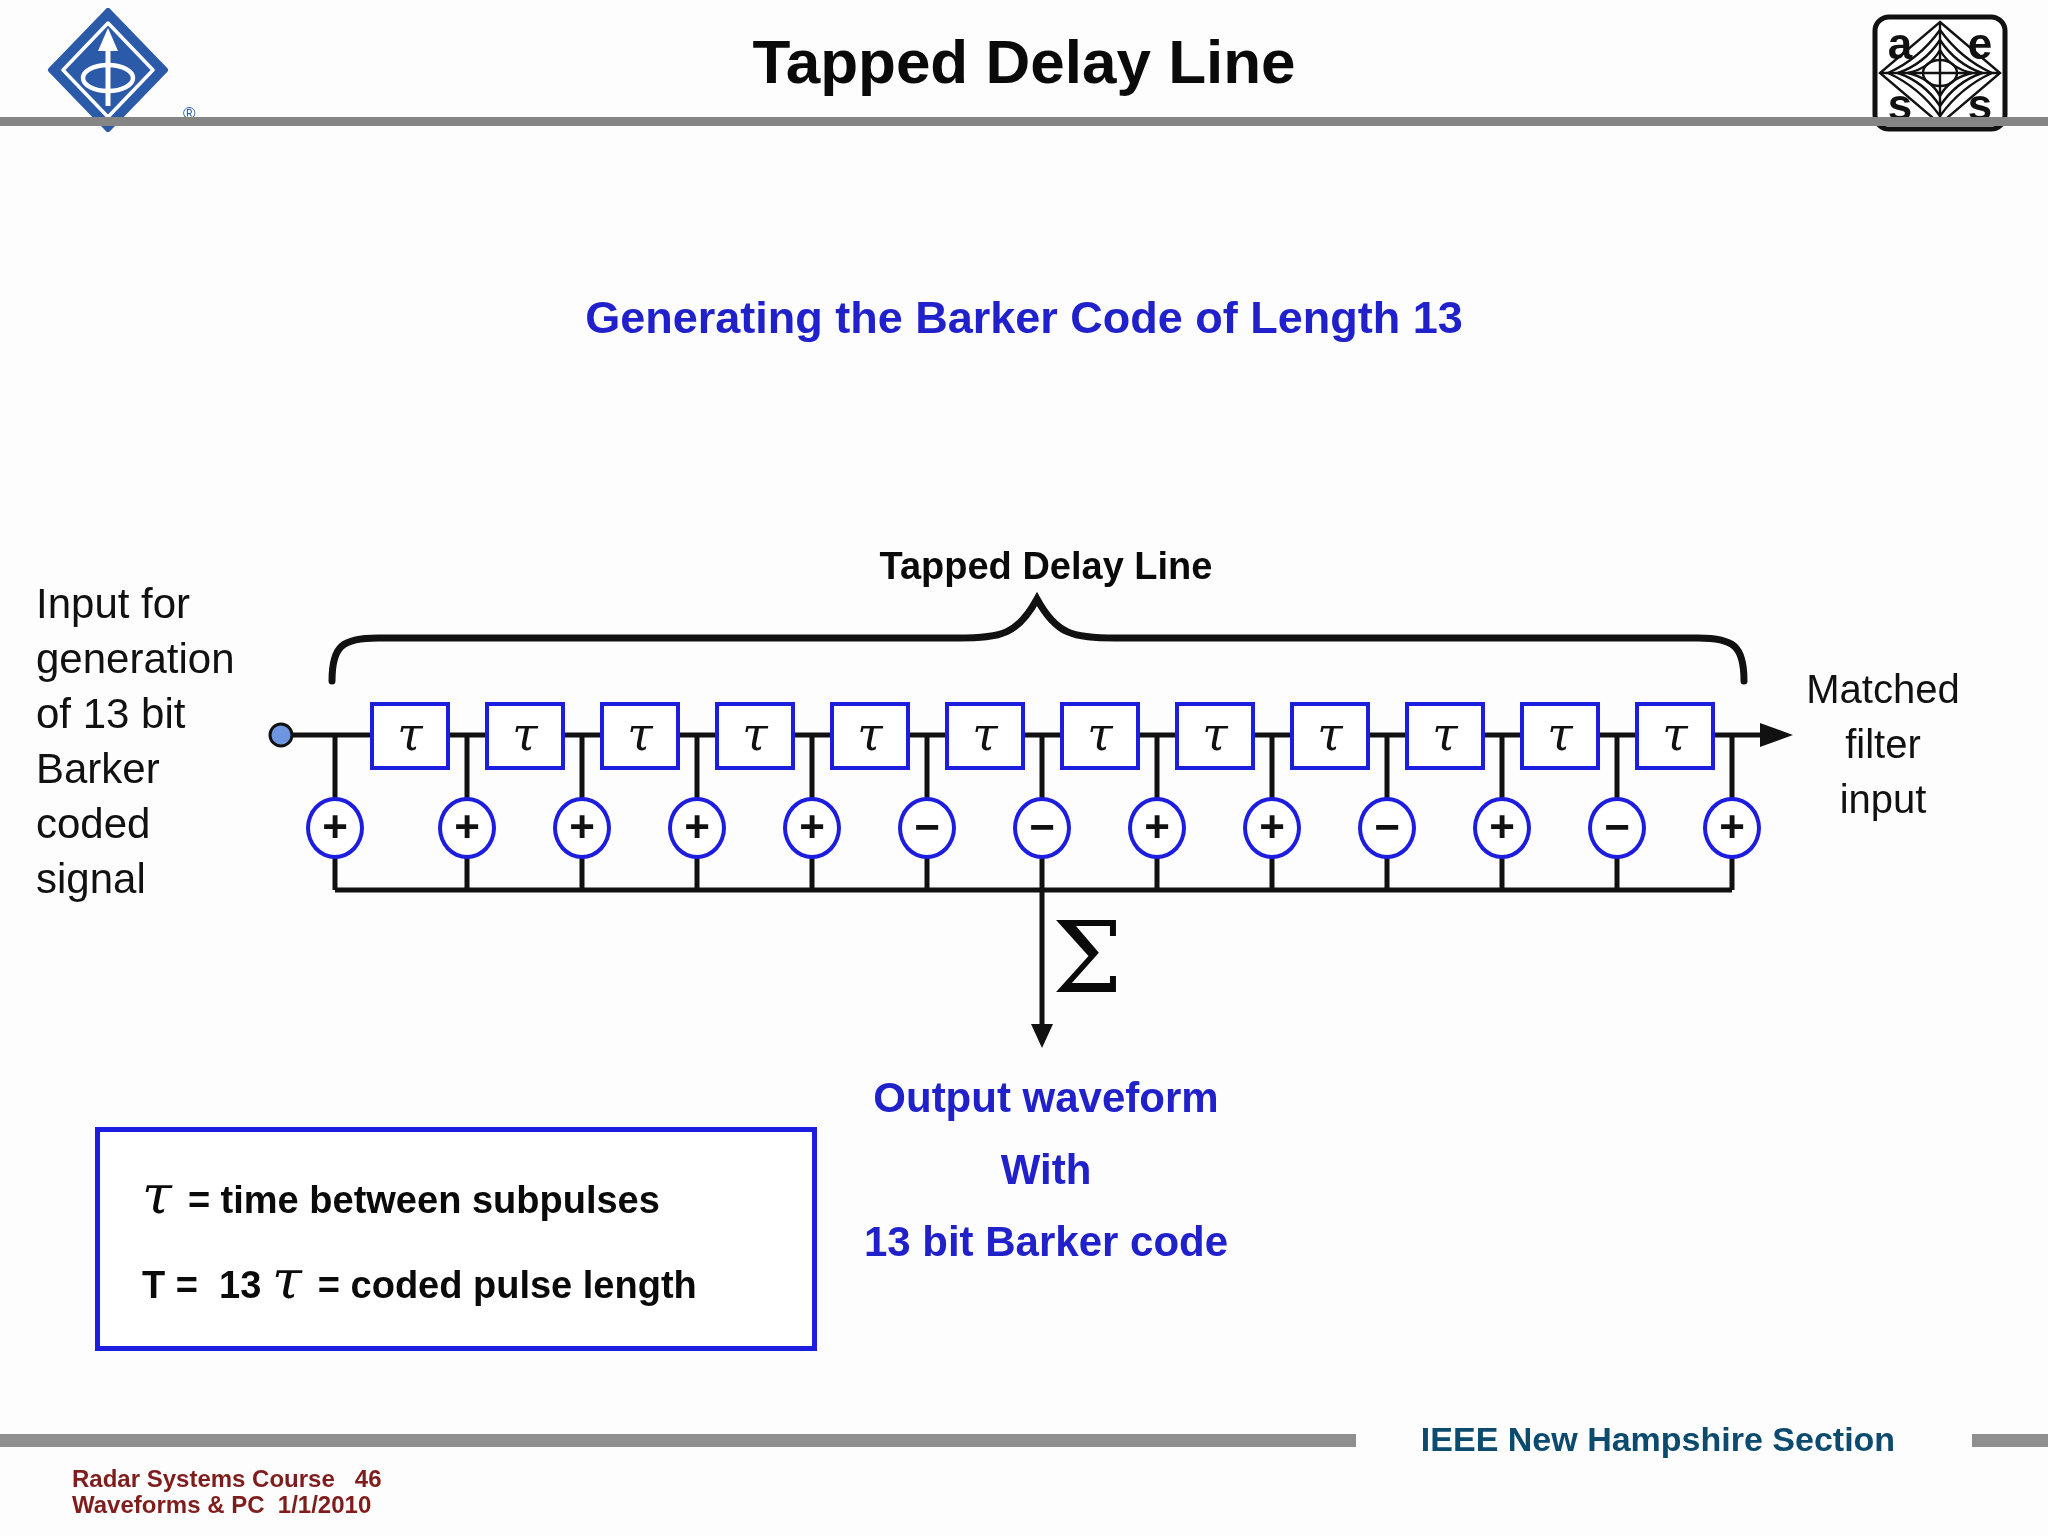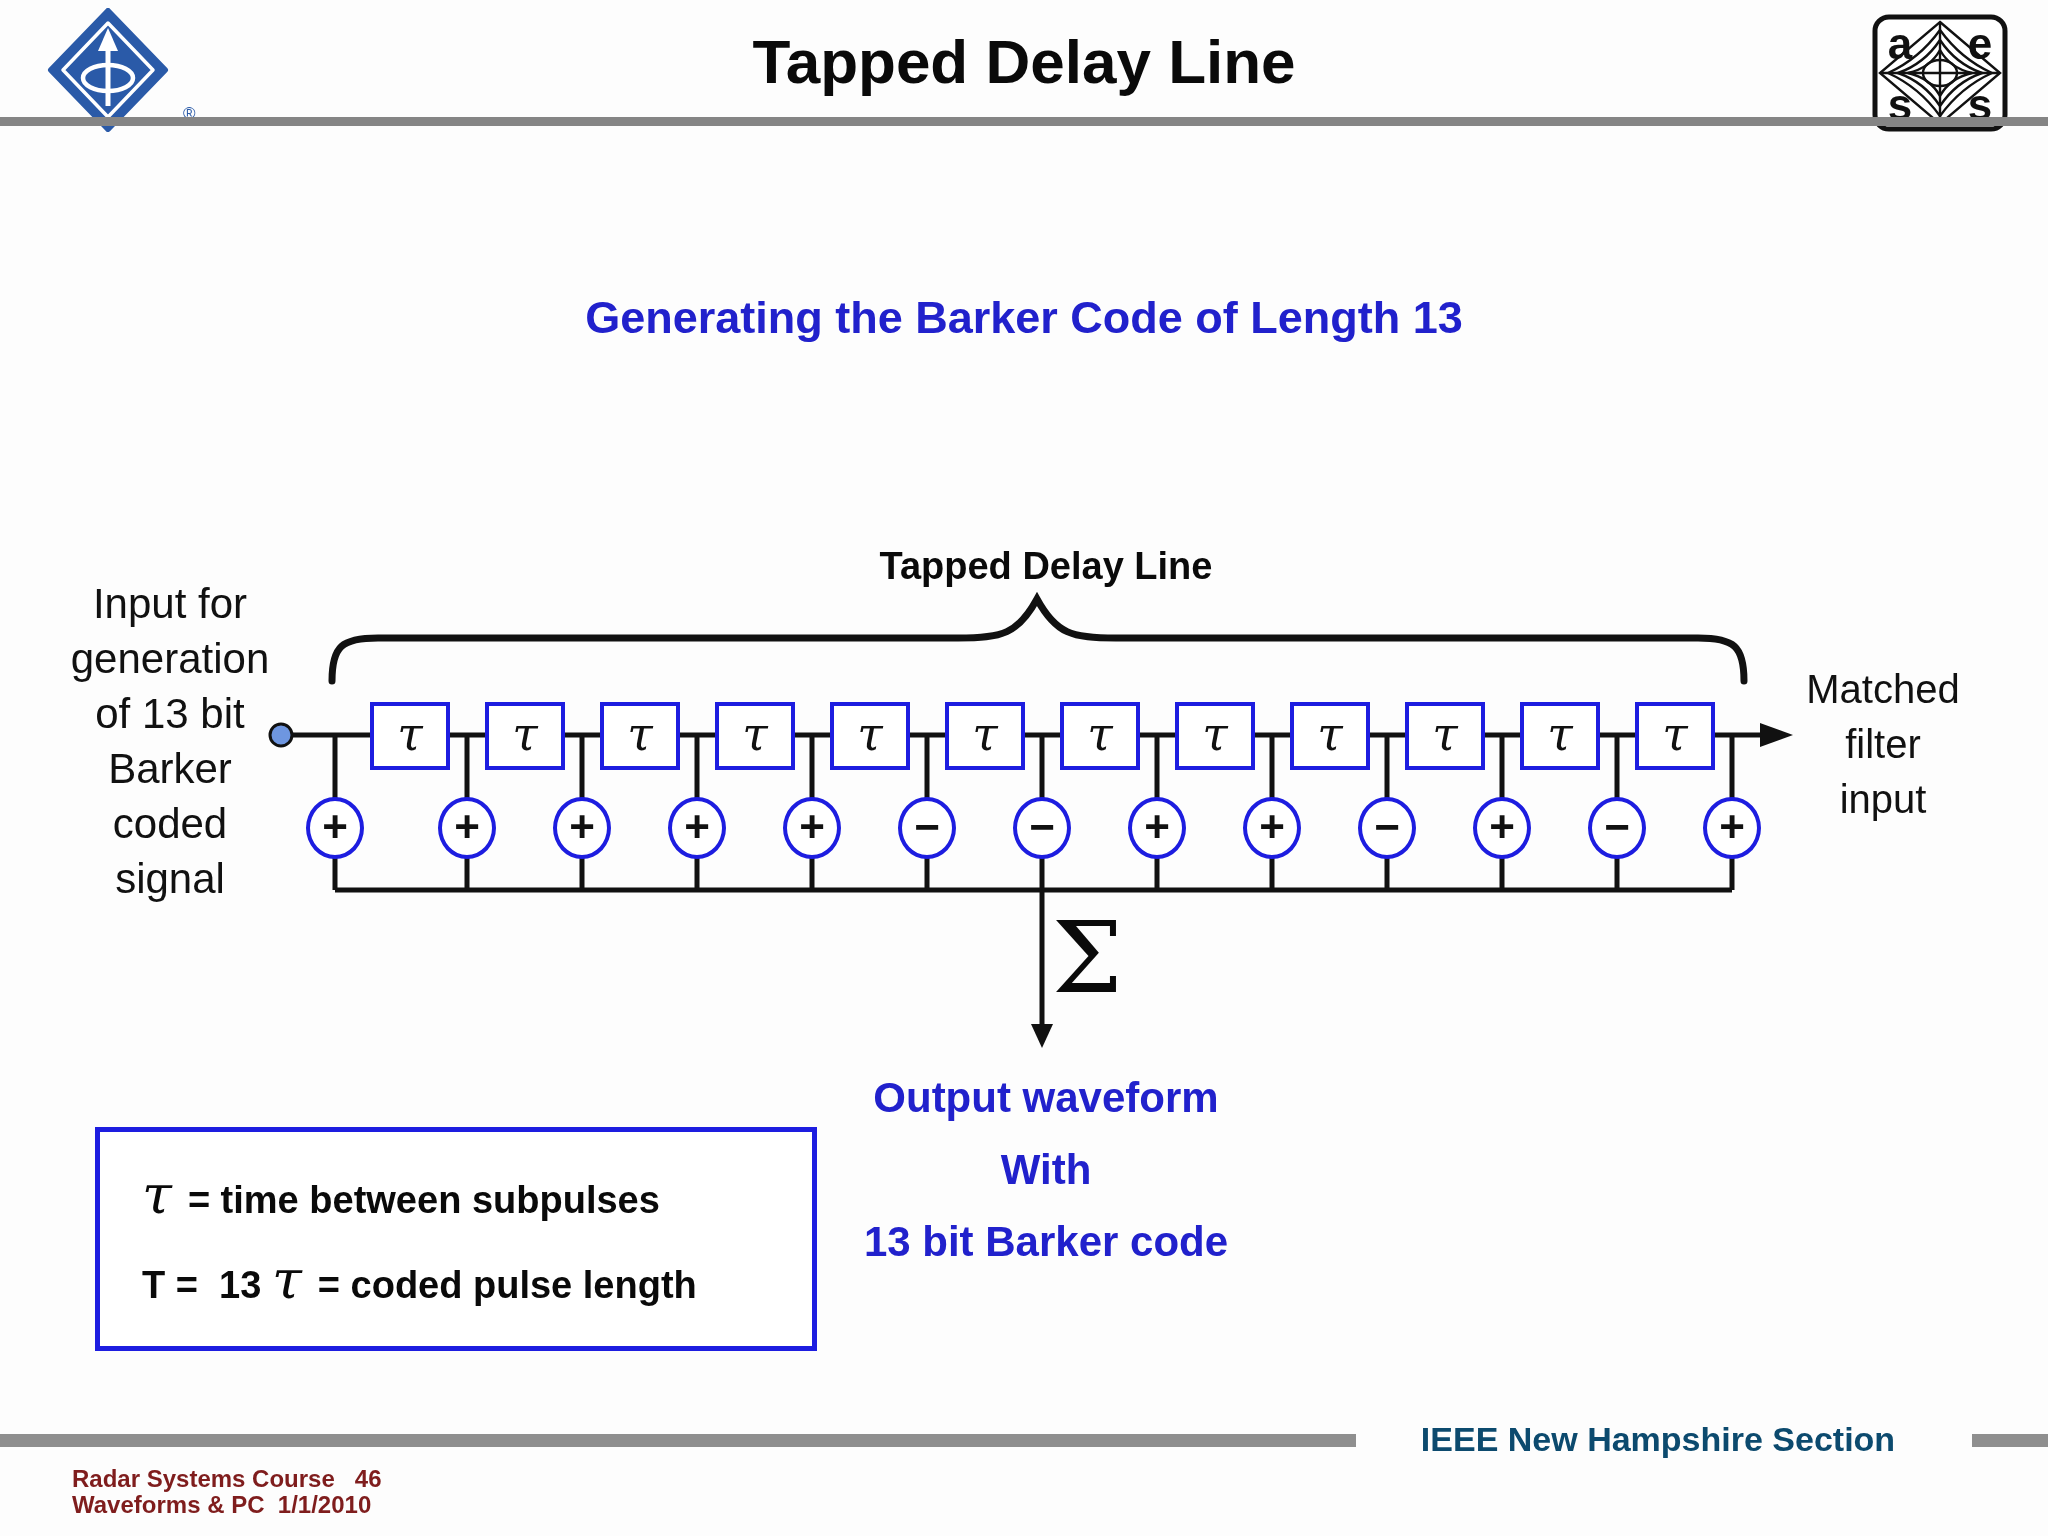--- a/index.html
+++ b/index.html
@@ -7,21 +7,21 @@
          font-family:"Liberation Sans",sans-serif;color:#111;}
   .abs{position:absolute;}
   :root{--blue:#1d1de0;--txtblue:#2121cc;--gray:#8f8f8f;--logoblue:#2a5aa8;}
 
   .page-title{left:0;right:0;top:26px;text-align:center;font-size:62px;font-weight:700;color:#0a0a0a;}
   .top-divider{left:0;top:117px;width:2048px;height:9px;background:#858585;}
   .subtitle{left:0;right:0;top:292px;text-align:center;font-size:45px;font-weight:700;color:var(--txtblue);}
 
   .brace-label{left:546px;top:545px;width:1000px;text-align:center;font-size:38px;font-weight:700;color:#0a0a0a;}
 
-  .input-block{left:36px;top:576px;width:268px;text-align:center;font-size:42px;line-height:55px;
+  .input-block{left:36px;top:576px;width:268px;font-size:42px;line-height:55px;
                white-space:pre-line;color:#111;}
   .matched-block{left:1778px;top:662px;width:210px;text-align:center;font-size:40px;line-height:55px;
                white-space:pre-line;color:#111;}
 
   .tau-box{position:absolute;top:702px;width:80px;height:68px;box-sizing:border-box;
            border:4px solid var(--blue);background:#fff;display:flex;align-items:center;justify-content:center;
            font-family:"DejaVu Serif",serif;font-style:italic;font-size:46px;color:#111;padding-bottom:4px;}
   .sign-circle{position:absolute;top:797px;width:58px;height:62px;box-sizing:border-box;
            border:4px solid var(--blue);border-radius:50%;background:#fff;
            display:flex;align-items:center;justify-content:center;

